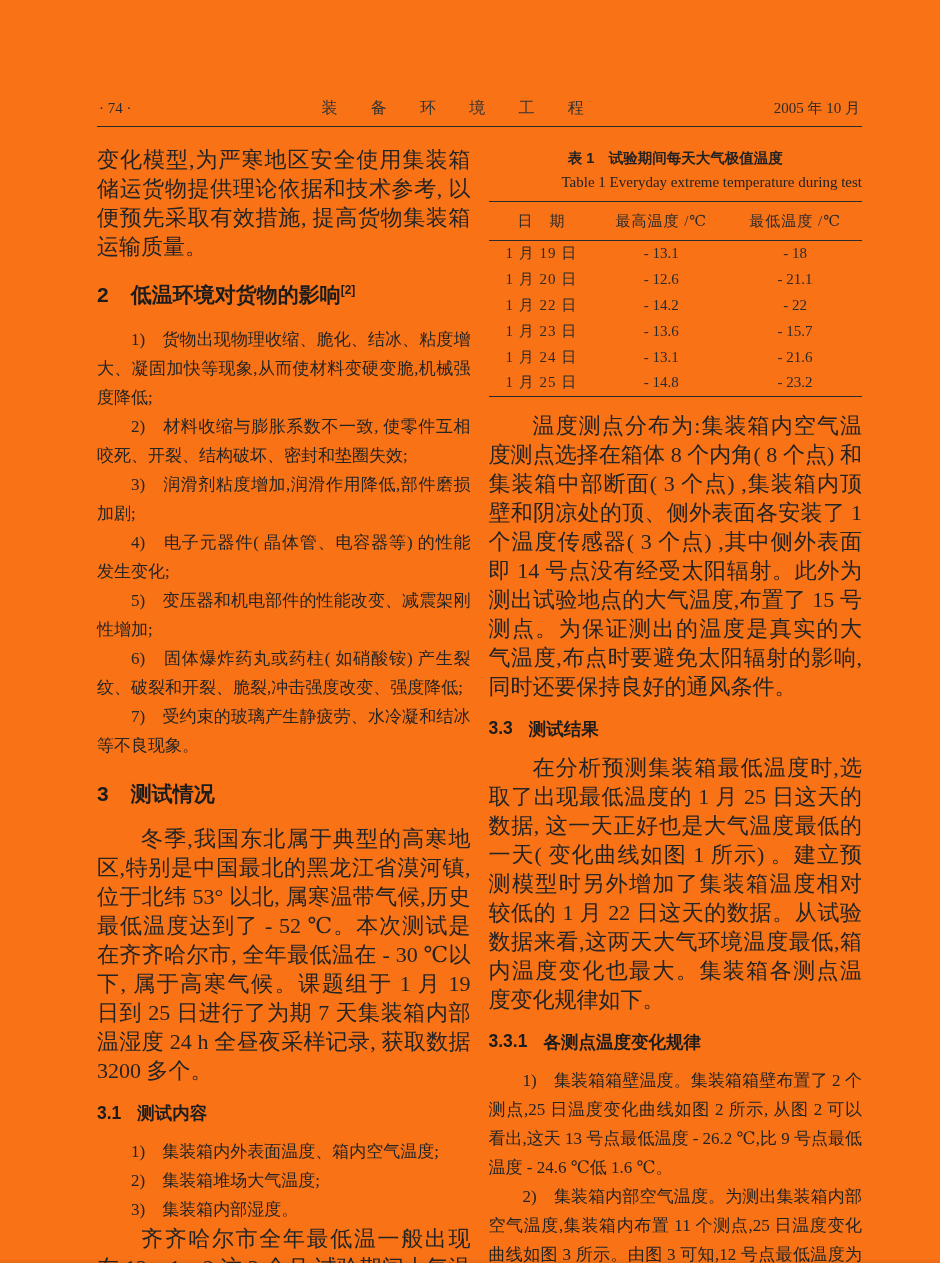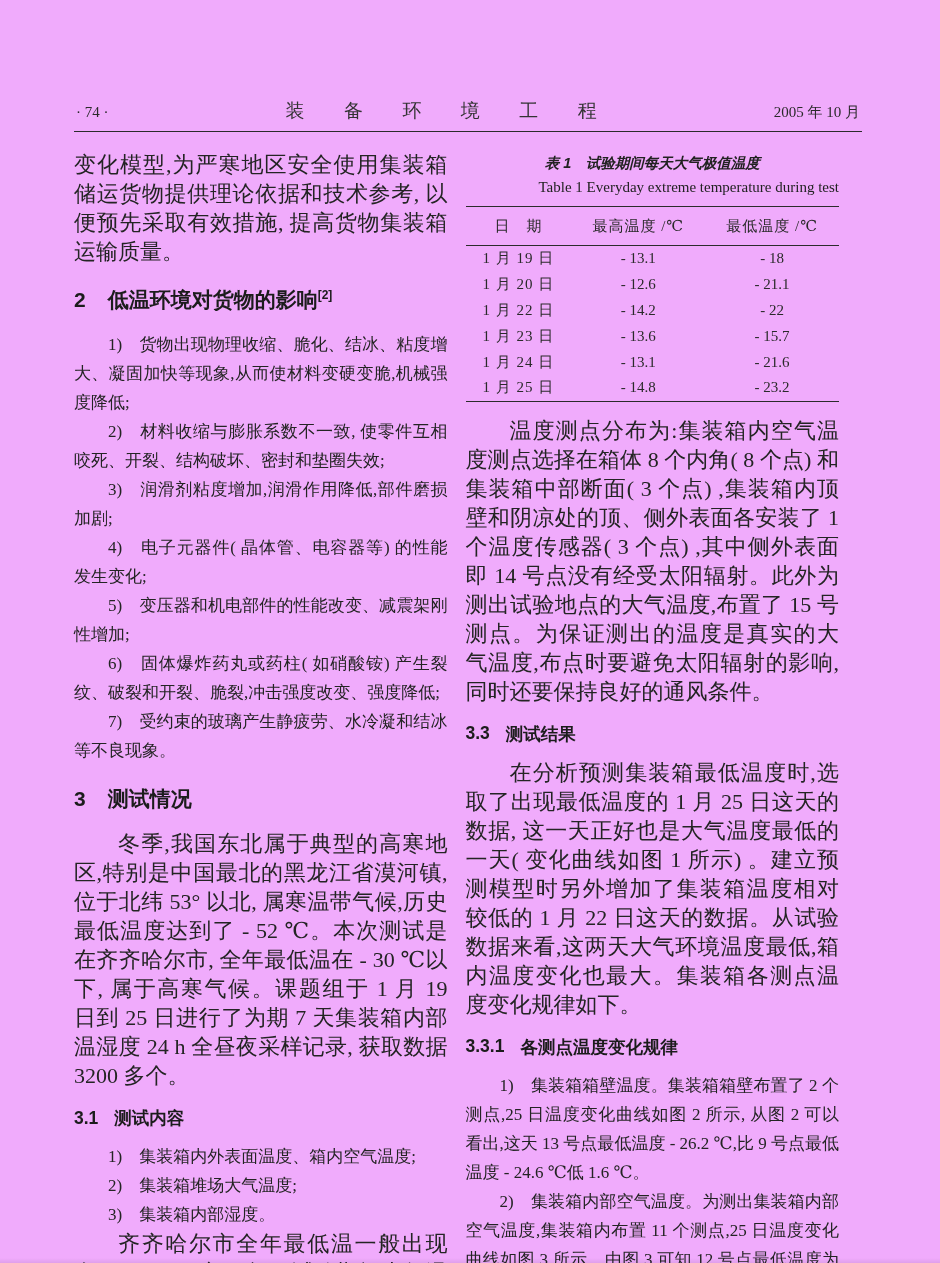--- a/index.html
+++ b/index.html
@@ -6,38 +6,38 @@
   html, body { background: #ffffff; }
   body {
     width: 940px; height: 1263px;
     font-family: "Liberation Serif", "DejaVu Serif", serif;
     color: #1f1f1f;
     overflow: hidden;
   }
   .page {
     position: relative;
     width: 940px; height: 1263px;
-    background: #f0abfc;
-    padding: 98px 78px 0 74px;
+    background: #f97316;
+    padding: 98px 78px 0 97px;
   }
   .page::after {
     content: "";
     position: absolute; left: 0; right: 0; bottom: 0; height: 5px;
     background: linear-gradient(to bottom, rgba(0,0,0,0), rgba(0,0,0,0.07));
   }
   
   .page-header {
     display: flex; justify-content: space-between; align-items: baseline;
     font-size: 15px; color: #2a2a2a;
     padding: 0 2px;
   }
   .journal-title {
     letter-spacing: 0.9em; text-indent: 0.9em;
     font-family: "Liberation Sans", "DejaVu Sans", sans-serif;
-    font-size: 19px; color: #333;
+    font-size: 16px; color: #333;
   }
   .header-rule {
     border: none; border-top: 1.6px solid #2b2b2b;
     margin: 7px 0 18px 0;
   }
   
   .columns { display: flex; gap: 18px; }
   .col { width: 373.5px; }
   
   .para {
@@ -63,21 +63,21 @@
     font-family: "Liberation Sans", "DejaVu Sans", sans-serif;
     font-size: 17.5px; font-weight: 700; color: #1c1c1c;
     margin: 16px 0 12px 0;
     display: flex; align-items: center;
   }
   .subsec-heading .sec-num { margin-right: 16px; }
   
   .table-caption-zh {
     font-family: "Liberation Sans", "DejaVu Sans", sans-serif;
     font-size: 14.5px; font-weight: 600; text-align: center;
-    margin: 4px 0 6px 0; color: #222; font-style: italic;
+    margin: 4px 0 6px 0; color: #222;
   }
   .table-caption-en {
     font-size: 15px; text-align: right; margin-bottom: 10px; color: #222;
   }
   table.data-table {
     width: 100%; border-collapse: collapse;
     font-size: 15px; color: #2a2a2a;
     border-top: 1.6px solid #2b2b2b;
     border-bottom: 1.6px solid #2b2b2b;
     margin-bottom: 14px;

